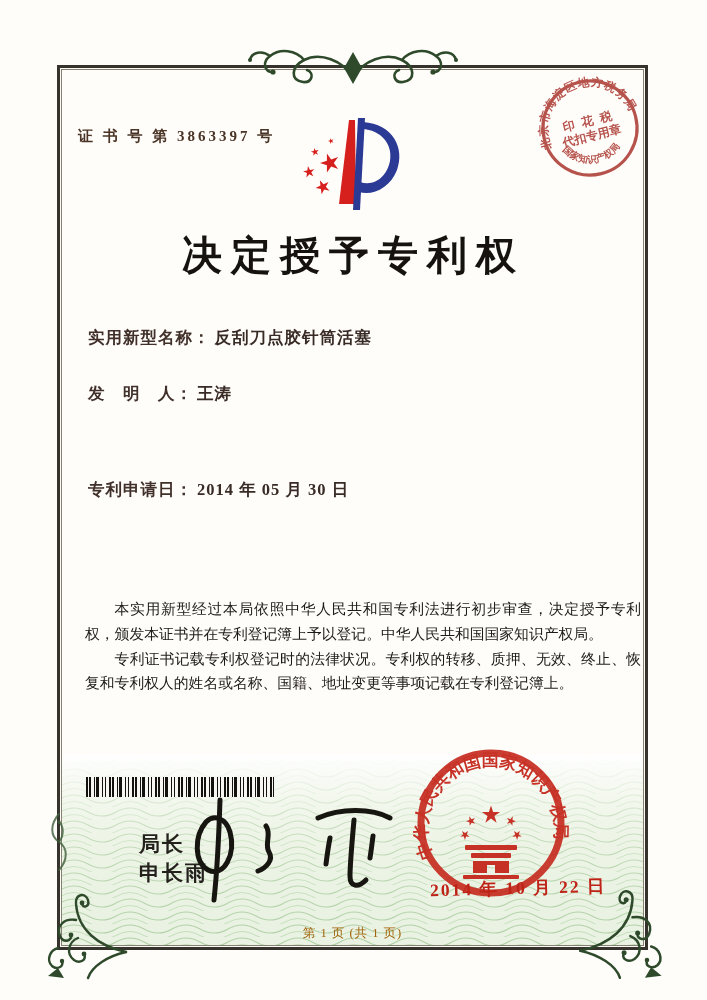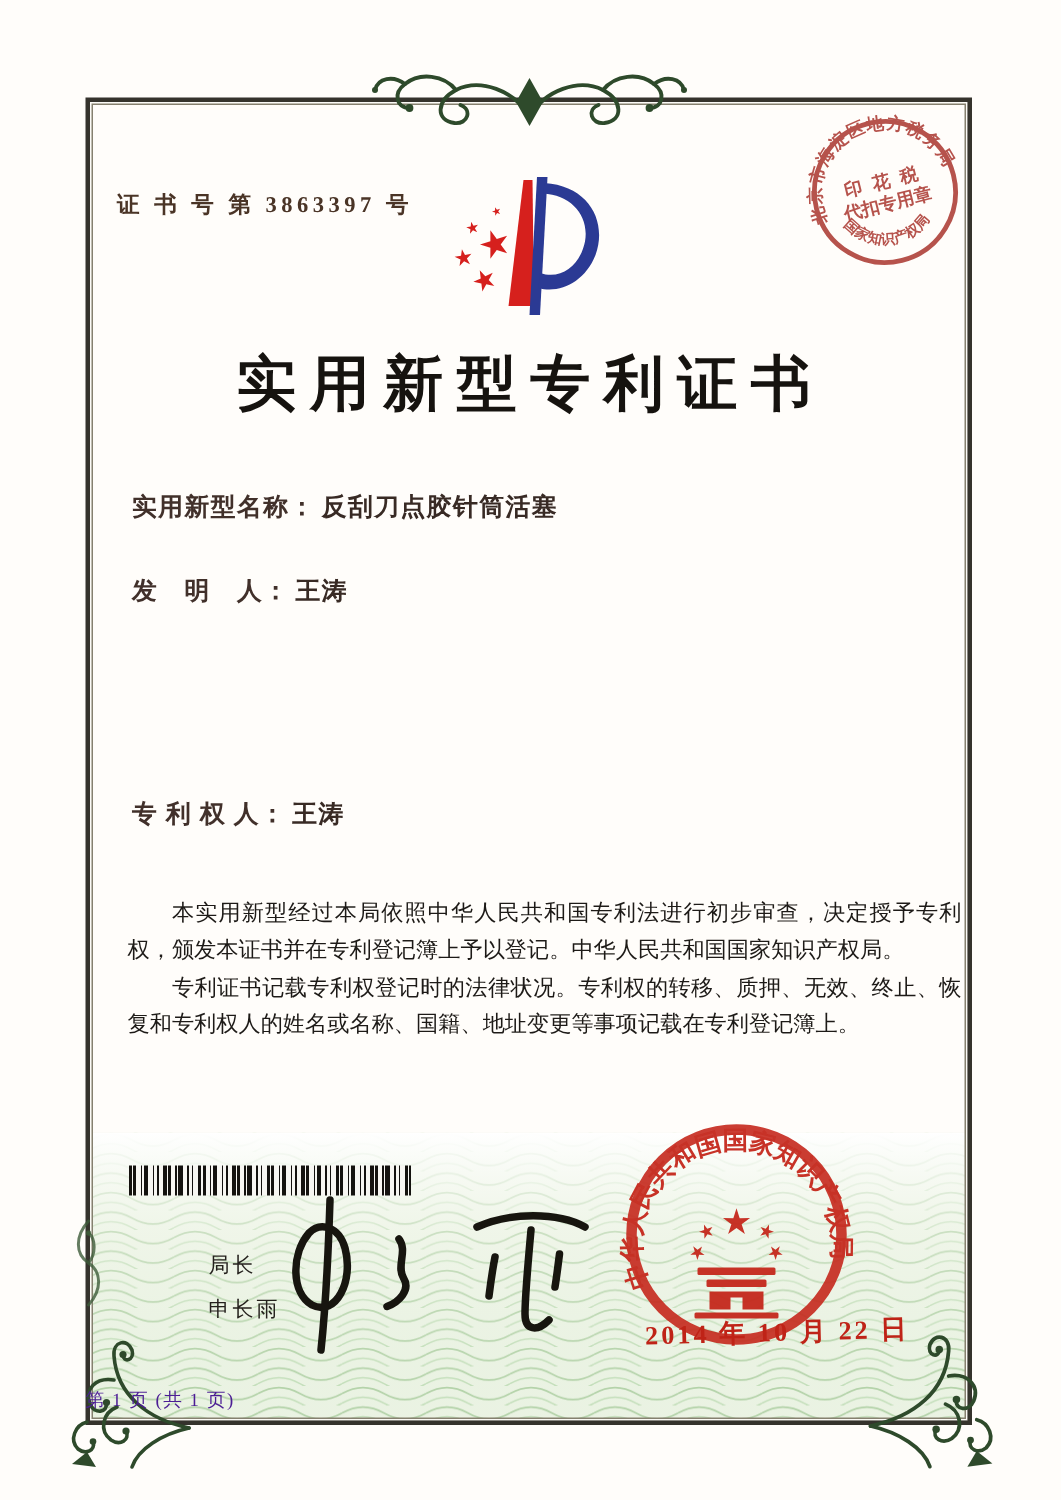--- a/index.html
+++ b/index.html
@@ -31,31 +31,31 @@
     font-size:14.8px;line-height:24.8px;color:#1d1a17;text-align:justify;
   }
   .paras p{margin:0;text-indent:2em;}
   .barcode{
     position:absolute;left:86px;top:777px;width:188px;height:20px;
     background:repeating-linear-gradient(90deg,
       #14120f 0 2px,#f7f6f2 2px 3px,#14120f 3px 5px,#f7f6f2 5px 8px,
       #14120f 8px 9px,#f7f6f2 9px 10px,#14120f 10px 13px,#f7f6f2 13px 16px,
       #14120f 16px 17px,#f7f6f2 17px 19px,#14120f 19px 20px,#f7f6f2 20px 23px);
   }
-  .director{position:absolute;left:139px;top:830px;font-size:14px;color:#24211d;line-height:29px;font-weight:normal;letter-spacing:2px;}
+  .director{position:absolute;left:139px;top:830px;font-size:21px;color:#24211d;line-height:29px;font-weight:bold;letter-spacing:2px;}
   .signature{position:absolute;left:168px;top:792px;width:250px;height:112px;}
   .tax-stamp{position:absolute;left:538px;top:76px;width:104px;height:104px;transform:rotate(-14deg);opacity:.92;}
   .seal{position:absolute;left:413px;top:745px;width:156px;height:156px;opacity:.95;}
   .seal-date{
     position:absolute;left:430px;top:876px;font-size:17.5px;font-weight:bold;
     color:#bf2317;letter-spacing:2px;transform:rotate(-1.5deg);
   }
   .footer{
-    position:absolute;left:57px;top:925px;width:591px;text-align:left;
-    font-size:12.5px;color:#4c1d95;letter-spacing:1px;
+    position:absolute;left:57px;top:925px;width:591px;text-align:center;
+    font-size:12.5px;color:#a16207;letter-spacing:1px;
   }
   .logo{position:absolute;left:297px;top:114px;width:112px;height:104px;}
   .orn-top{position:absolute;left:246px;top:40px;width:214px;height:50px;}
   .orn-bl{position:absolute;left:38px;top:890px;width:96px;height:92px;}
   .orn-br{position:absolute;left:572px;top:886px;width:100px;height:96px;transform:scaleX(-1);}
   .orn-left{position:absolute;left:46px;top:812px;width:26px;height:60px;}
   .hidden-defs{position:absolute;width:0;height:0;overflow:hidden;}
 </style>
 </head>
 <body>
@@ -168,30 +168,30 @@
         <textPath href="#taxTop" startOffset="4">北京市海淀区地方税务局</textPath>
       </text>
       <text font-size="9.5" fill="#b0453e" font-weight="bold">
         <textPath href="#taxBot" startOffset="2">国家知识产权局</textPath>
       </text>
       <text x="52" y="49" text-anchor="middle" font-size="12" fill="#b0453e" font-weight="bold" letter-spacing="2">印 花 税</text>
       <text x="52" y="64" text-anchor="middle" font-size="12" fill="#b0453e" font-weight="bold">代扣专用章</text>
     </svg>
   </div>
 
-  <div class="title">实用新型专利证书</div>
+  <div class="title">决定授予专利权</div>
 
   <div class="row" style="top:327px">
     <span>实用新型名称：</span><span class="val">反刮刀点胶针筒活塞</span>
   </div>
   <div class="row" style="top:383px">
     <span>发　明　人：</span><span class="val">王涛</span>
   </div>
-  <div class="row" style="top:532px">
-    <span>专 利 权 人：</span><span class="val">王涛</span>
+  <div class="row" style="top:479px">
+    <span>专利申请日：</span><span class="val">2014 年 05 月 30 日</span>
   </div>
 
   <div class="paras">
     <p>本实用新型经过本局依照中华人民共和国专利法进行初步审查，决定授予专利权，颁发本证书并在专利登记簿上予以登记。中华人民共和国国家知识产权局。</p>
     <p>专利证书记载专利权登记时的法律状况。专利权的转移、质押、无效、终止、恢复和专利权人的姓名或名称、国籍、地址变更等事项记载在专利登记簿上。</p>
   </div>
 
   <div class="barcode"></div>
 
   <div class="director">

